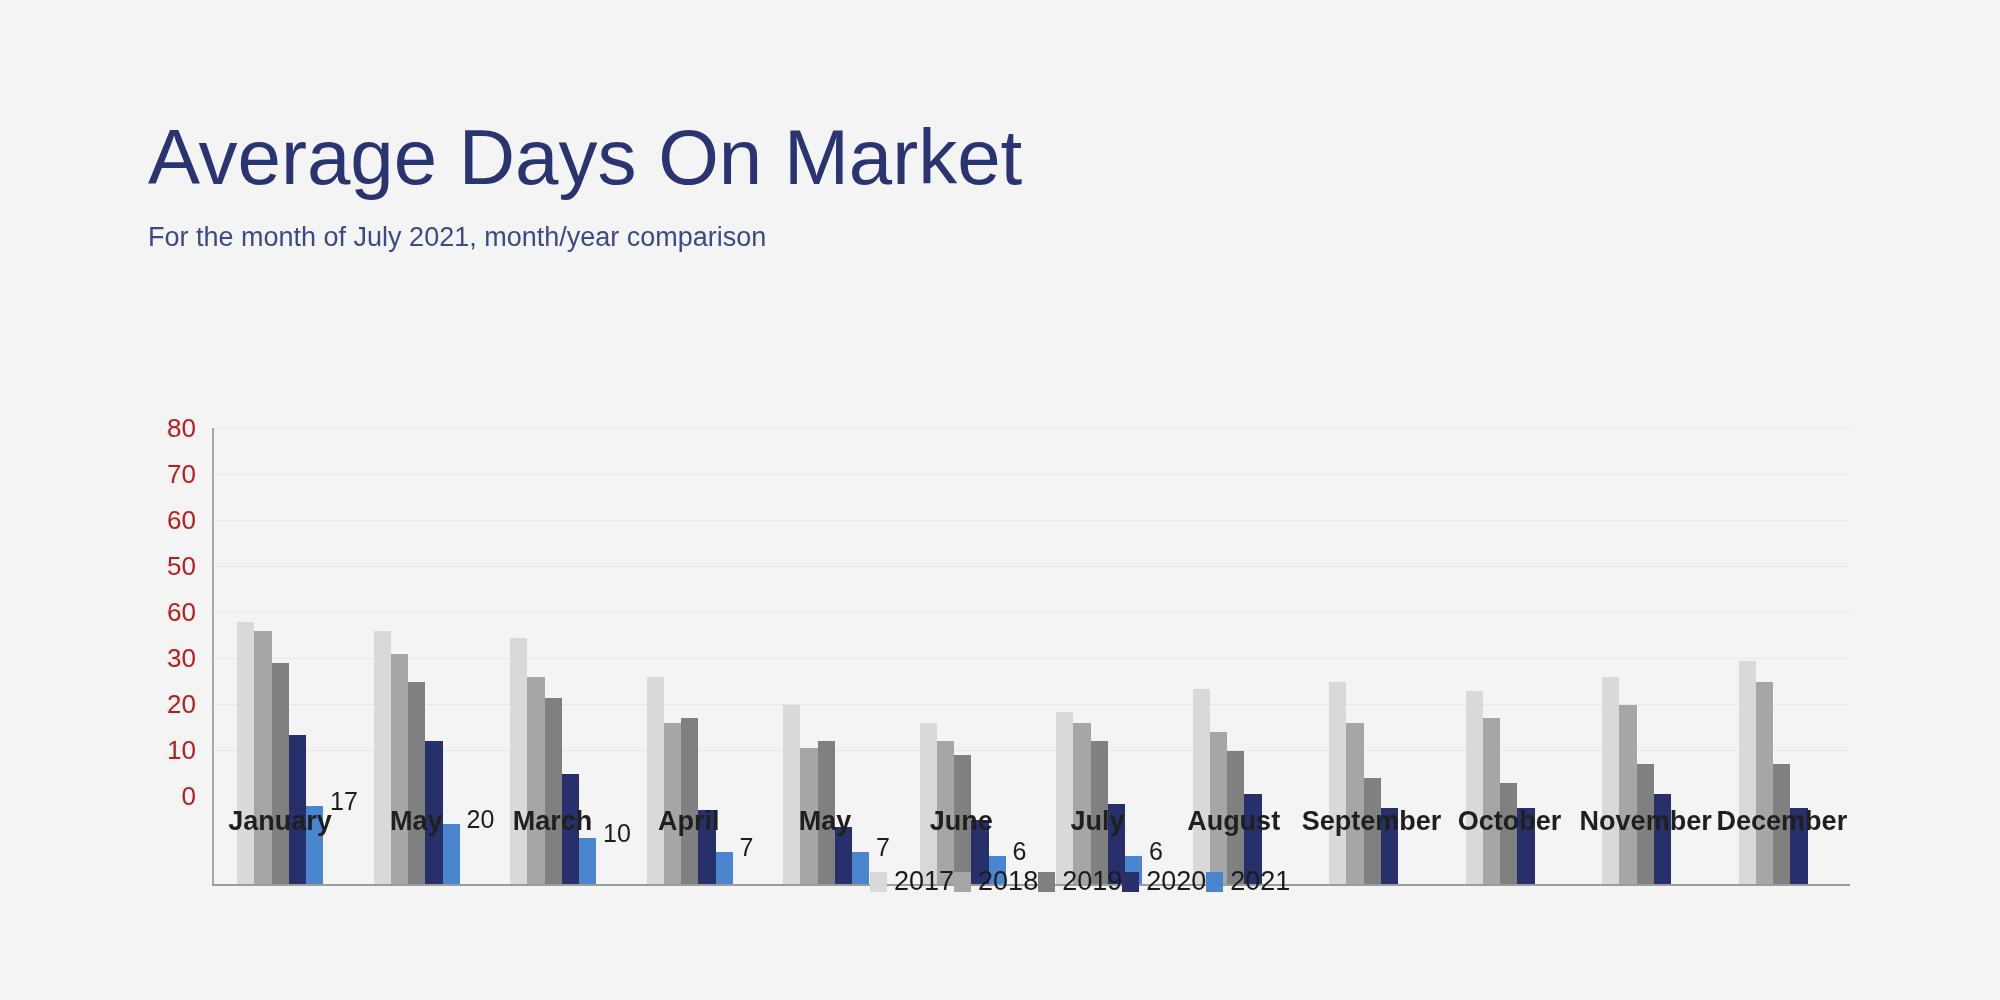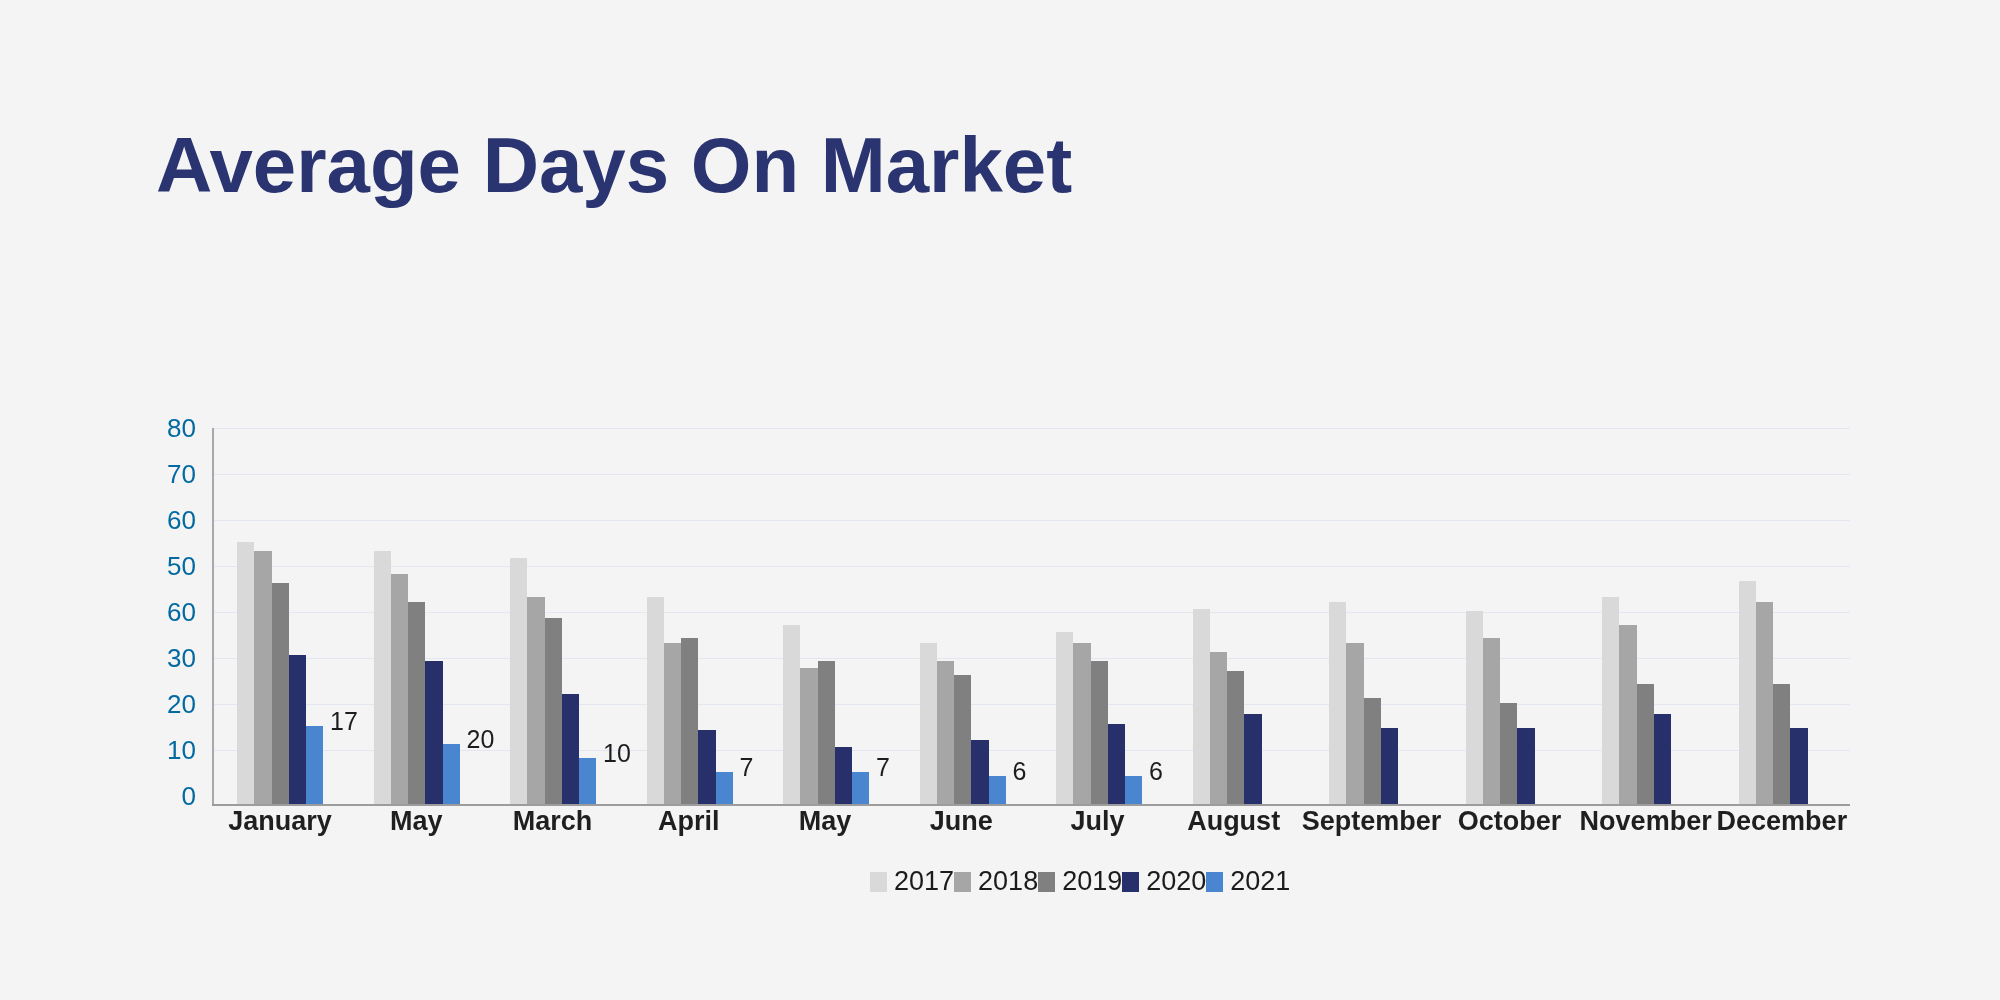--- a/index.html
+++ b/index.html
@@ -17,25 +17,25 @@
 
   
   #header {
     position: absolute;
     left: 148px;
     top: 118px;
     width: 1200px;
   }
   #chart-title {
     font-size: 78px;
-    font-weight: 700;
+    font-weight: 400;
     color: #2a3470;
     letter-spacing: 0px;
     line-height: 1.0;
-    margin: 8px;
+    margin: 0;
     white-space: nowrap;
   }
   #chart-subtitle {
     font-size: 27px;
     font-weight: 400;
     color: #3d4a86;
     margin: 0;
     padding-top: 26px;
     white-space: nowrap;
   }
@@ -54,33 +54,33 @@
     position: absolute;
     left: 0px;
     top: 0px;
     width: 52px;
     height: 370px;
   }
   .y-tick {
     position: absolute;
     right: 6px;
     font-size: 26px;
-    color: #0369a1;
+    color: #b91c1c;
     transform: translateY(-50%);
     text-align: right;
     white-space: nowrap;
   }
 
   
   #plot {
     position: absolute;
     left: 62px;
     top: 0px;
     right: 0px;
-    height: 378px;
+    height: 458px;
   }
   #plot-inner {
     position: absolute;
     inset: 0;
   }
   .gridline {
     position: absolute;
     left: 0;
     right: 0;
     height: 1px;
@@ -183,20 +183,21 @@
     font-size: 27px;
     color: #1b1b1b;
     line-height: 1;
   }
 </style>
 </head>
 <body>
 
 <div id="header">
   <h1 id="chart-title">Average Days On Market</h1>
+  <p id="chart-subtitle">For the month of July 2021, month/year comparison</p>
 </div>
 
 <div id="chart-area">
 
   <div id="y-axis">
       <div class="y-tick" style="top: 368px;">0</div>
       <div class="y-tick" style="top: 322px;">10</div>
       <div class="y-tick" style="top: 276px;">20</div>
       <div class="y-tick" style="top: 230px;">30</div>
       <div class="y-tick" style="top: 184px;">60</div>

